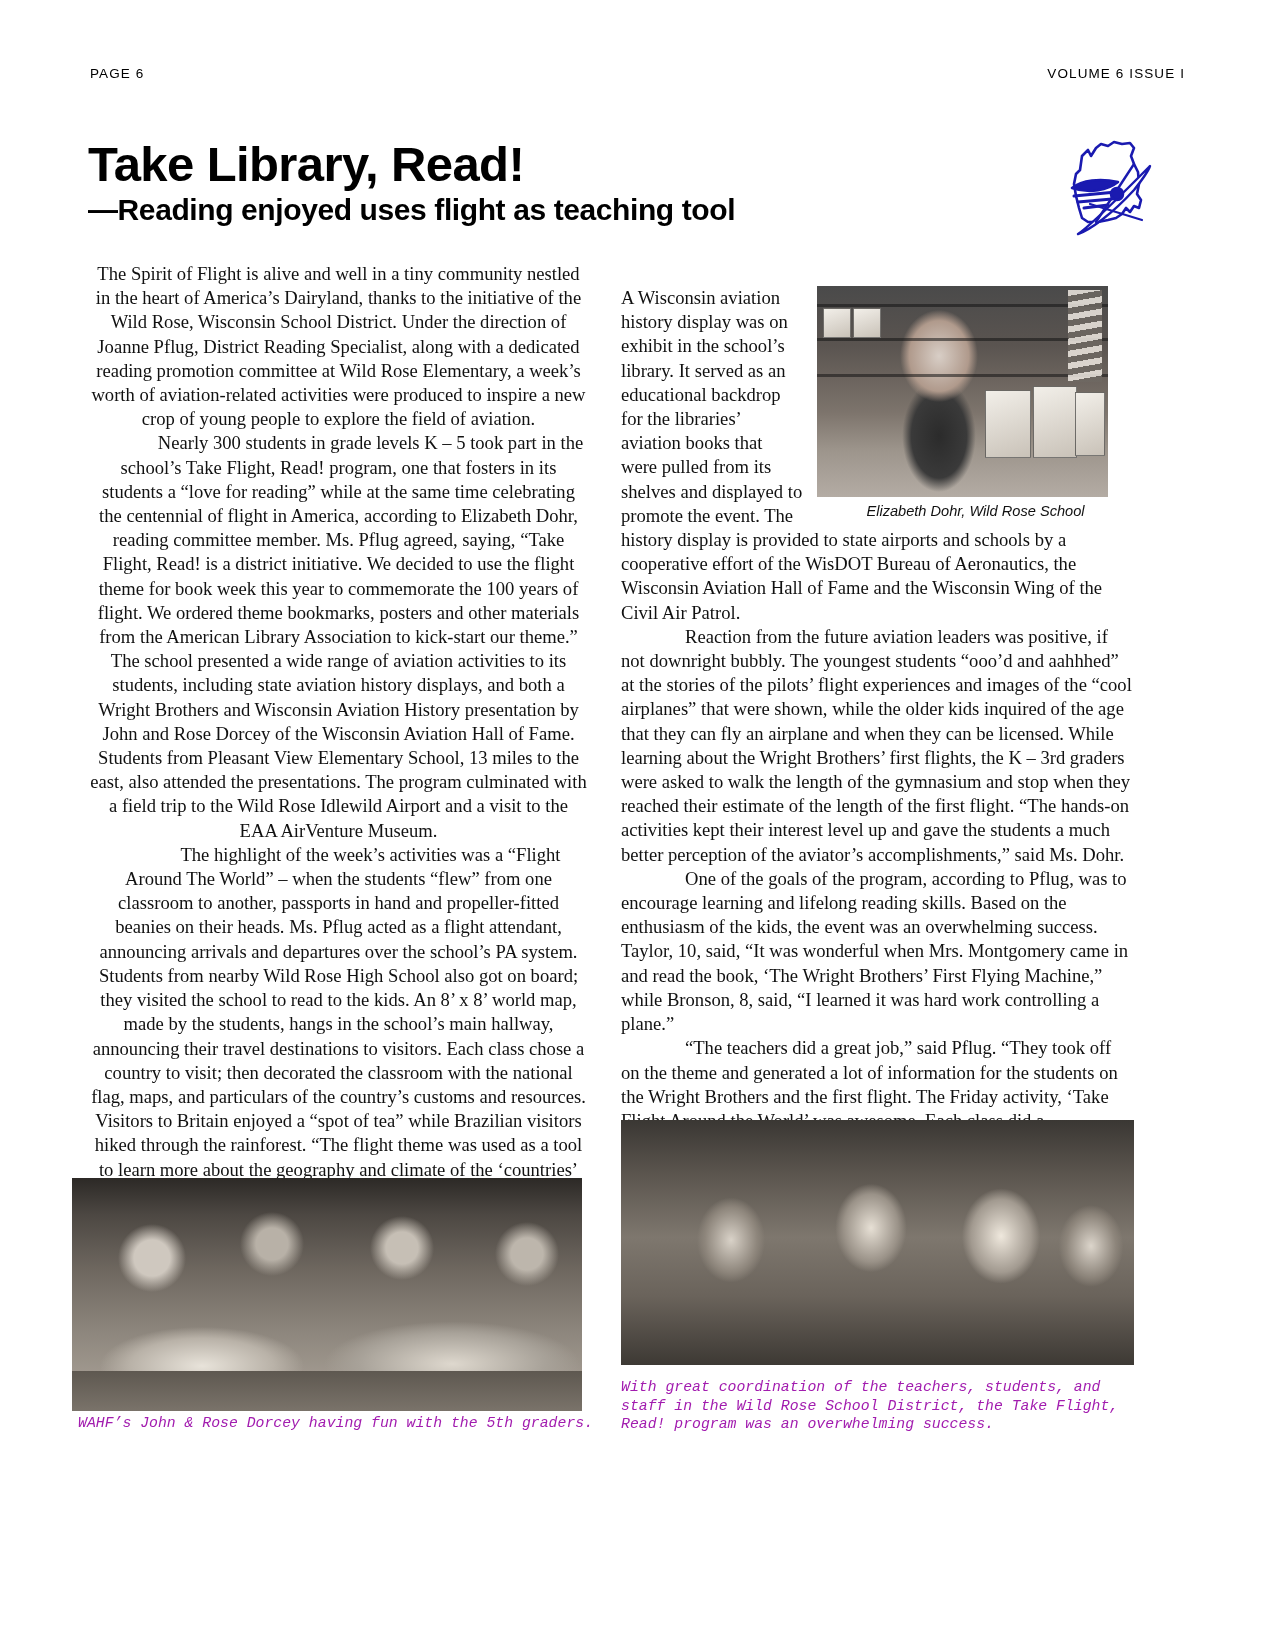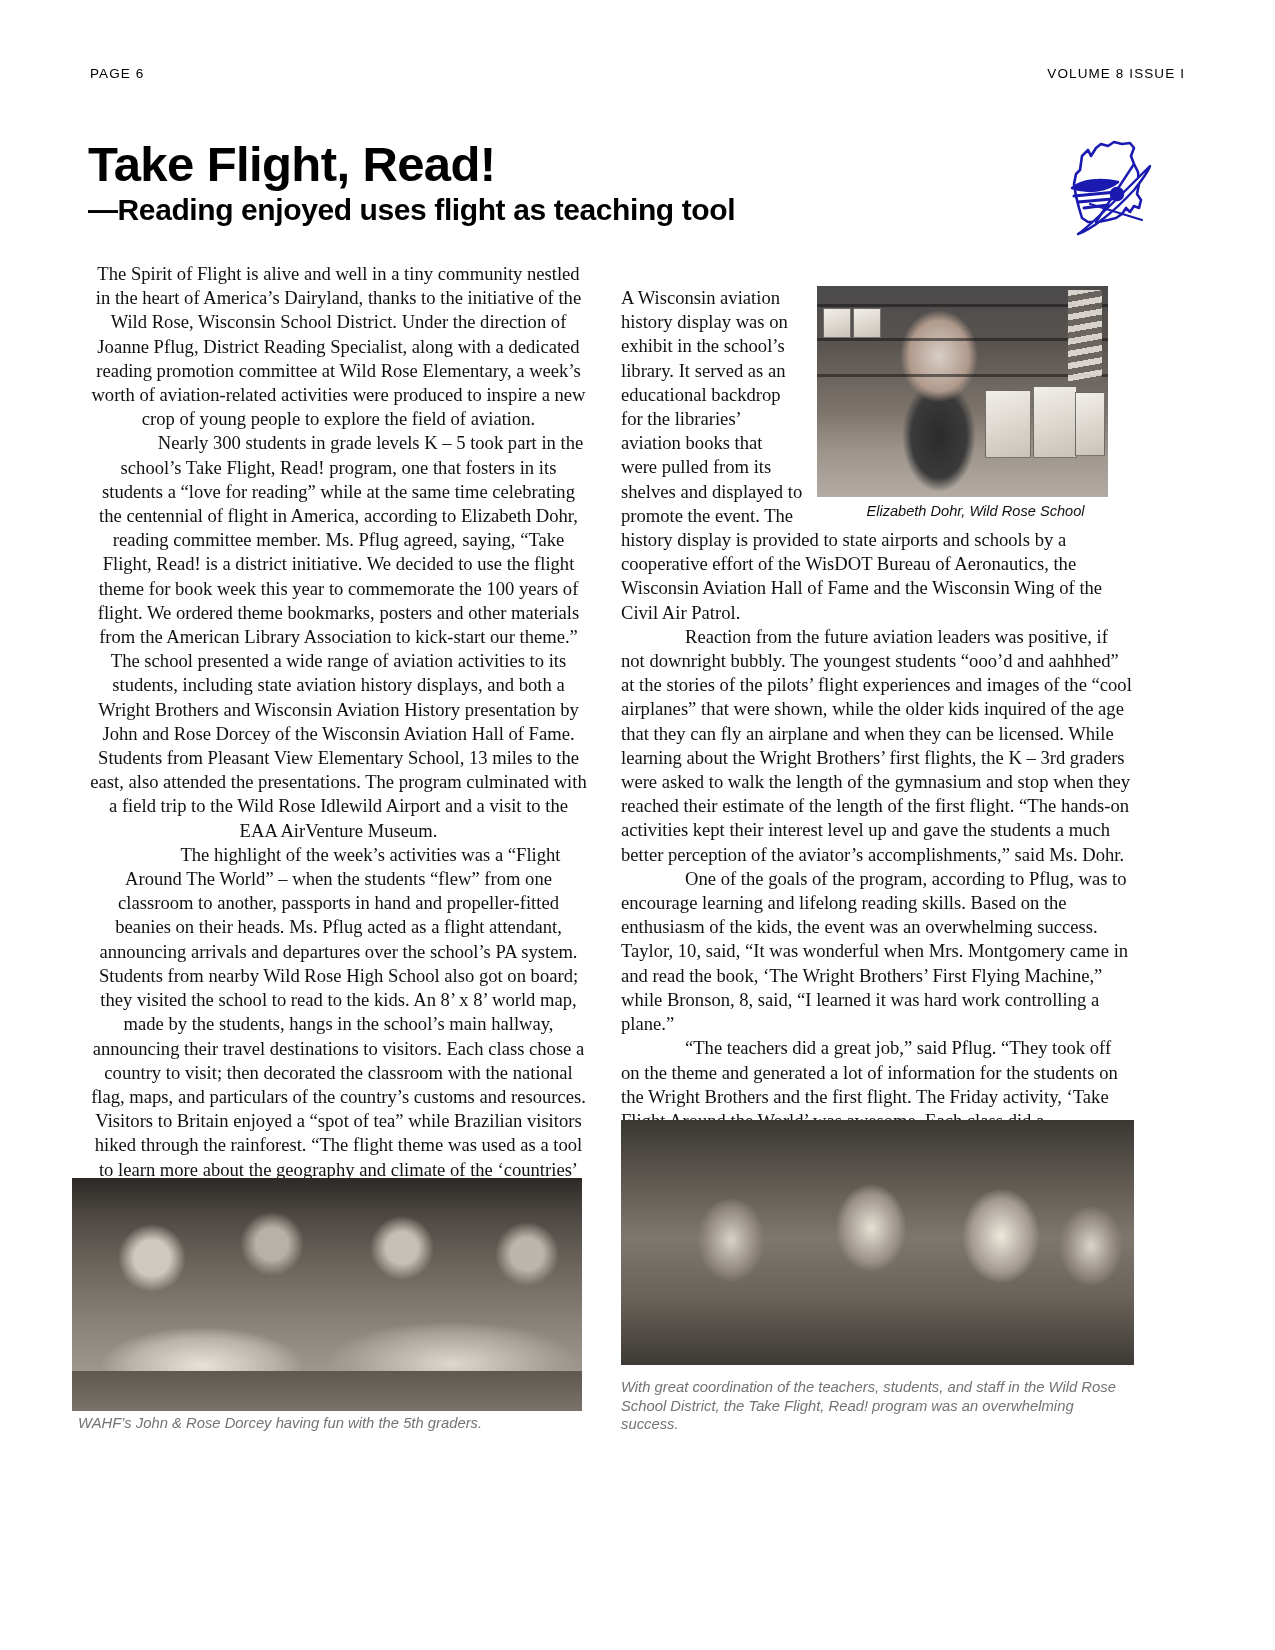--- a/index.html
+++ b/index.html
@@ -180,47 +180,47 @@
       radial-gradient(ellipse 40px 50px at 110px 120px, #d9d2c8 0%, #8e867c 65%, rgba(0,0,0,0) 85%),
       radial-gradient(ellipse 42px 52px at 250px 108px, #e7e0d5 0%, #9a9288 65%, rgba(0,0,0,0) 85%),
       radial-gradient(ellipse 46px 56px at 380px 116px, #efe8dd 0%, #a29a90 65%, rgba(0,0,0,0) 85%),
       radial-gradient(ellipse 38px 48px at 470px 126px, #dcd5cb 0%, #8d857b 65%, rgba(0,0,0,0) 85%),
       linear-gradient(180deg, #3a3733 0%, #5b554e 22%, #7e776e 48%, #6a635b 72%, #3d3934 100%),
       repeating-linear-gradient(0deg, rgba(255,255,255,0.06) 0 2px, rgba(0,0,0,0.08) 2px 4px);
   }
 
   .caption-below {
     position: absolute;
-    font-family: Liberation Sans, sans-serif;
+    font-family: Liberation Mono, monospace;
     font-style: italic;
     font-size: 14.8px;
     line-height: 18.6px;
-    color: #737373;
+    color: #a21caf;
   }
   #caption-dorcey {
     top: 1414px;
     left: 78px;
     width: 520px;
   }
   #caption-audience {
     top: 1378px;
     left: 621px;
     width: 510px;
   }
 </style>
 </head>
 <body>
 
 <div class="running-head">
   <span>PAGE 6</span>
-  <span>VOLUME 8 ISSUE I</span>
+  <span>VOLUME 6 ISSUE I</span>
 </div>
 
 <div class="title-block">
-  <h1 class="headline">Take Flight, Read!</h1>
+  <h1 class="headline">Take Library, Read!</h1>
   <h2 class="subhead">—Reading enjoyed uses flight as teaching tool</h2>
 </div>
 
 <div class="logo">
   <svg viewBox="0 0 124 110" xmlns="http://www.w3.org/2000/svg">
     <g fill="none" stroke="#1a1ab0" stroke-width="2.6" stroke-linejoin="round" stroke-linecap="round">
 
       <path d="M42 36 L44 22 L50 16 L53 22 L58 14 L63 10 L70 12 L76 8 L84 10 L92 9
                L96 14 L93 22 L96 30 L100 38 L101 50 L99 60 L103 66 L101 74 L96 72
                L92 78 L88 74 L84 80 L78 84 L70 86 L60 88 L50 88 L44 84 L41 74

